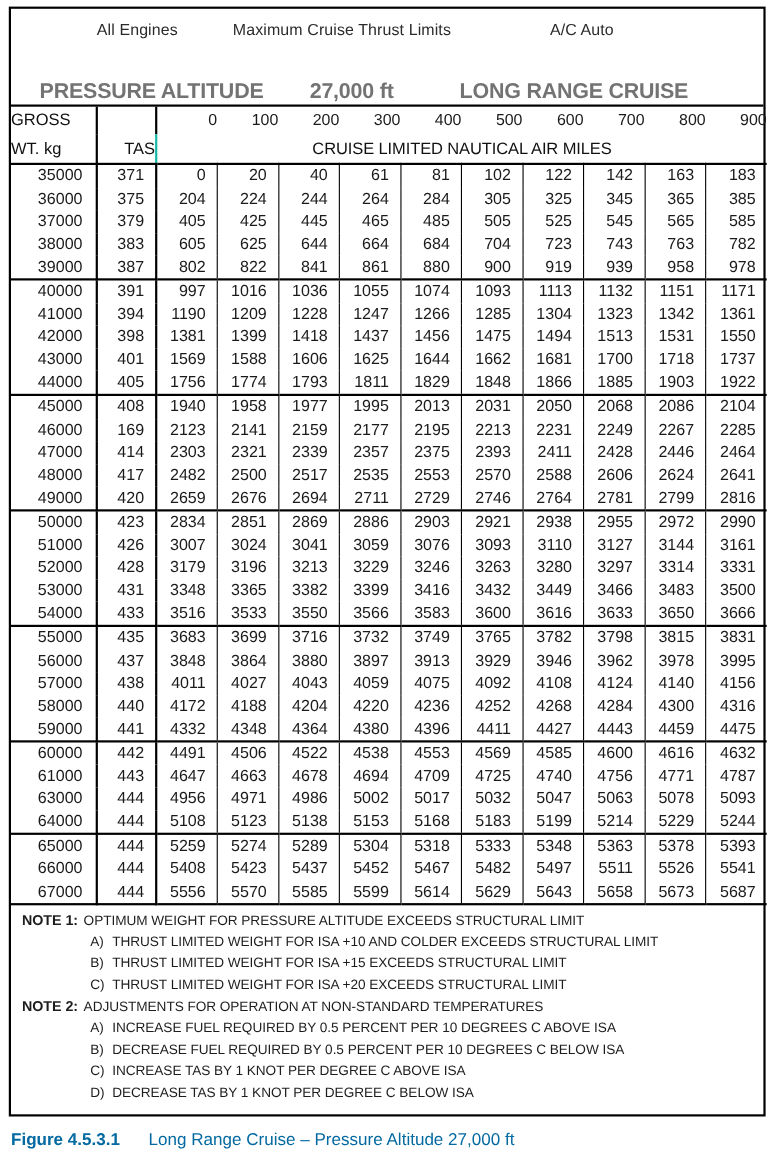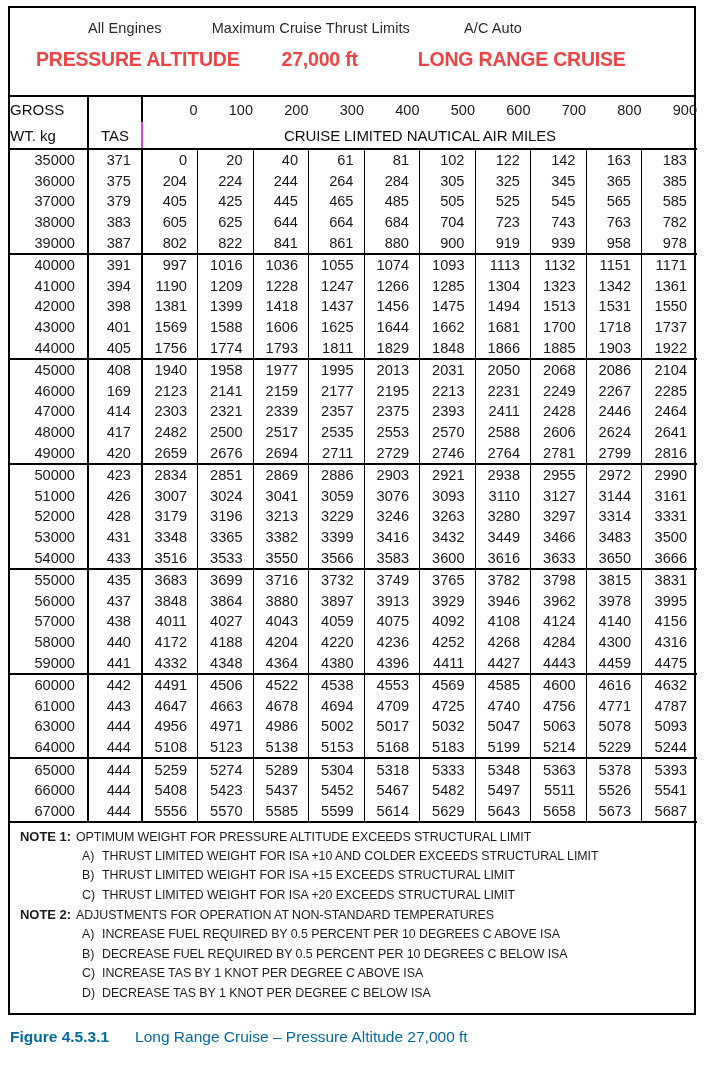--- a/index.html
+++ b/index.html
@@ -42,33 +42,33 @@
     flex: 0 0 40px;
     display: flex;
     align-items: center;
     font-size: 14.5px;
     color: #2b2b2b;
     letter-spacing: .1px;
   }
   .cap-slot { white-space: nowrap; }
   .cap-all-engines { margin-left: 78px; }
   .cap-thrust      { margin-left: 50px; }
-  .cap-ac-auto     { margin-left: 54px; }
+  .cap-ac-auto     { margin-left: 90px; }
 
   
   .title-band {
     height: 47px;
     flex: 0 0 47px;
     display: flex;
-    align-items: flex-start;
+    align-items: flex-end;
     font-weight: bold;
     font-size: 19.5px;
     letter-spacing: -.2px;
     border-bottom: 2px solid #000;
-    color: #ef4444;
+    color: #737373;
   }
   .t-press { margin-left: 26px; }
   .t-alt   { margin-left: 42px; }
   .t-mode  { margin-left: 60px; }
 
   
   table.perf {
     border-collapse: collapse;
     table-layout: fixed;
     width: 100%;
@@ -91,22 +91,22 @@
     font-weight: bold;
     font-size: 15px;
     text-align: left;
     padding-left: 8px;
     border-right: 2px solid #000;
   }
   .hdr-tas-blank { border-right: 2px solid #000; }
   .hdr-tas {
     font-weight: bold;
     font-size: 15px;
-    text-align: center;
-    border-right: 2px solid #d946ef;
+    text-align: right;
+    border-right: 2px solid #14b8a6;
   }
   .hdr-dist-num {
     text-align: right;
     padding-right: 10px;
     font-size: 14.5px;
     color: #1a1a1a;
   }
   .hdr-span {
     font-weight: bold;
     font-size: 15px;

